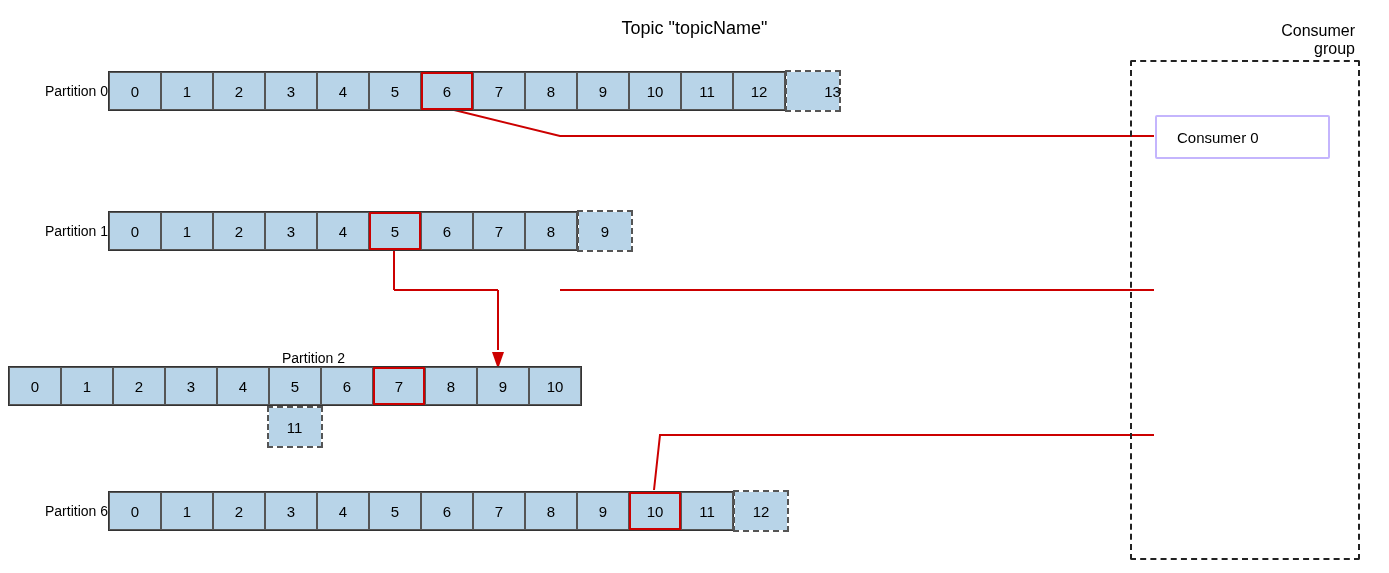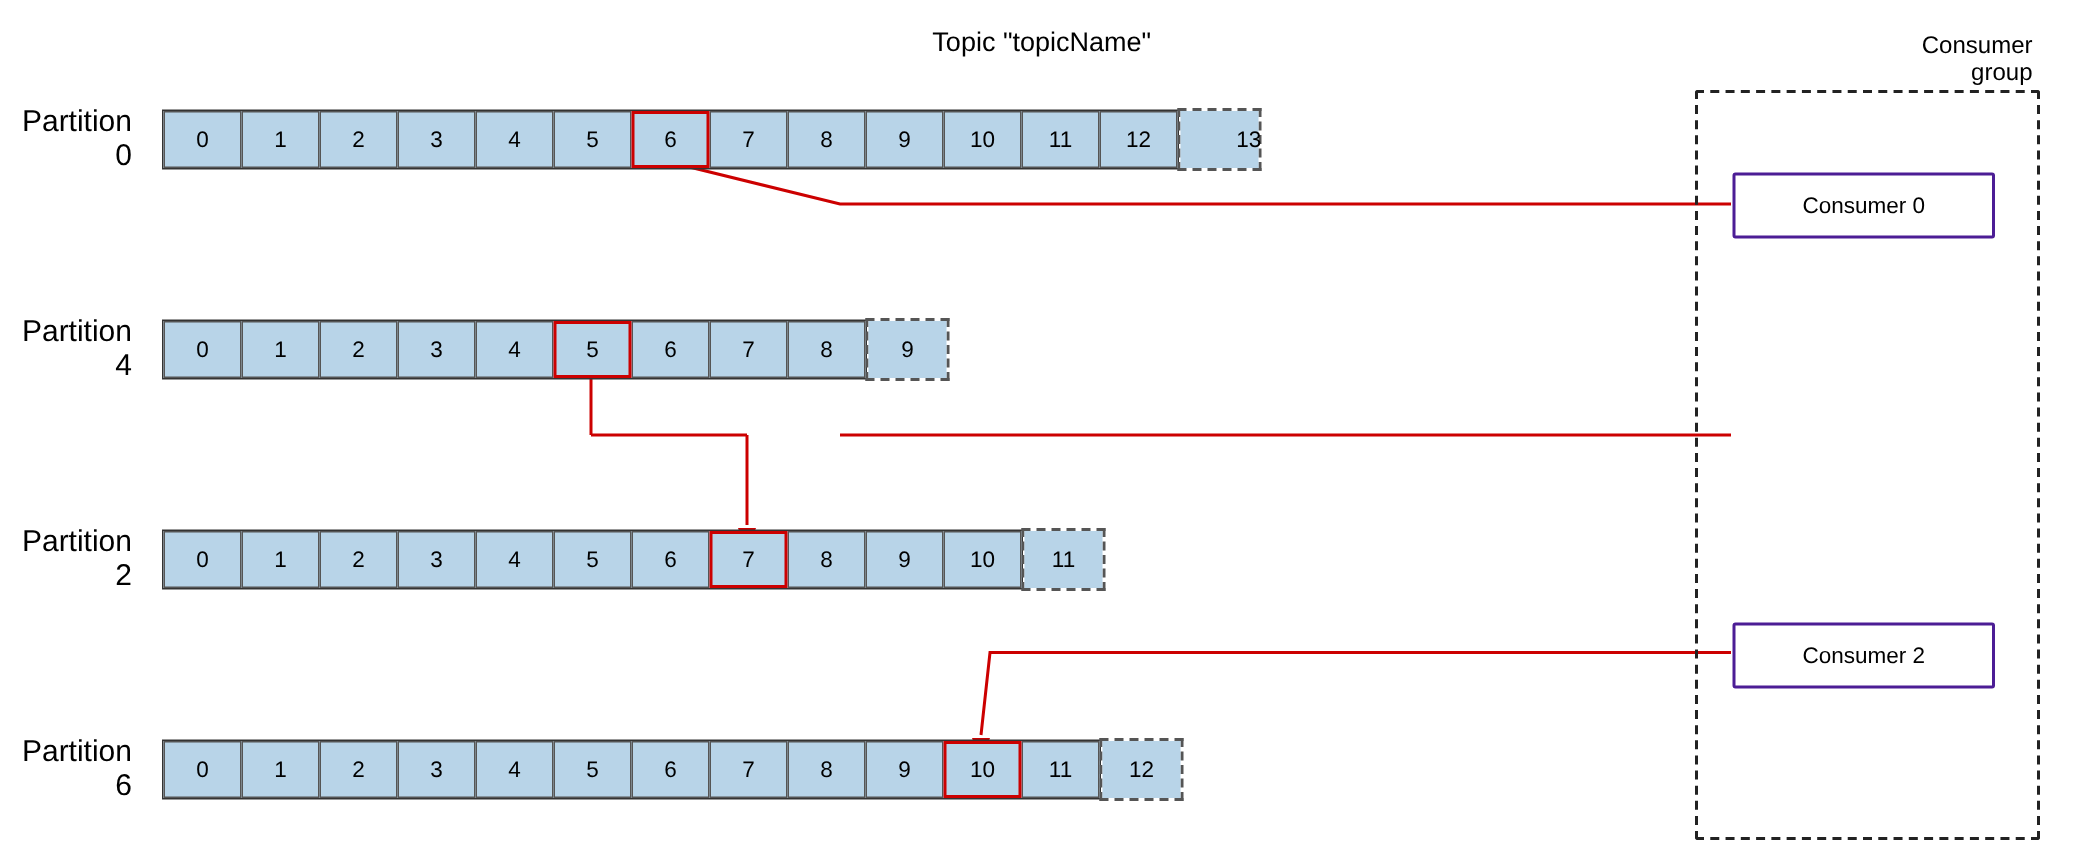--- a/index.html
+++ b/index.html
@@ -29,24 +29,24 @@
     }
 
     
     .partition-row {
       position: absolute;
       display: flex;
       align-items: center;
     }
 
     .partition-label {
-      font-size: 20px;
+      font-size: 14px;
       width: 100px;
       text-align: right;
-      padding-right: 20px;
+      padding-right: 0;
       flex-shrink: 0;
     }
 
     .cell {
       width: 52px;
       height: 38px;
       background: #b8d4e8;
       border: 1px solid #555;
       display: flex;
       align-items: center;
@@ -57,28 +57,28 @@
 
     
     .consumer-group-box {
       position: absolute;
       border: 2.5px dashed #222;
       border-radius: 2px;
     }
 
     .consumer-box {
       position: absolute;
-      border: 2px solid #4c1d95;
+      border: 2px solid #c4b5fd;
       background: #fff;
       display: flex;
       align-items: center;
-      justify-content: center;
+      justify-content: flex-start;
       font-size: 15px;
       border-radius: 2px;
-      padding: 4px 10px;
+      padding: 4px 20px;
     }
 
     .consumer-group-label {
       position: absolute;
       font-size: 16px;
       text-align: center;
       font-weight: normal;
     }
 
     
@@ -134,37 +134,37 @@
           <div class="cell" style="border: 1px solid rgb(85, 85, 85);">9</div>
           <div class="cell" style="border: 1px solid rgb(85, 85, 85);">10</div>
           <div class="cell" style="border: 1px solid rgb(85, 85, 85);">11</div>
           <div class="cell" style="border: 1px solid rgb(85, 85, 85);">12</div>
         </div>
         <div style="display: flex; border: 2px dashed rgb(85, 85, 85); margin-left: -1px;">
           <div class="cell" style="border: none; padding-left: 39px;">13</div>
         </div>
       </div>
       <div class="partition-row" style="top: 210px; left: 8px;">
-        <div class="partition-label">Partition 4</div>
+        <div class="partition-label">Partition 1</div>
         <div style="display: flex; border: 1.5px solid rgb(51, 51, 51);">
           <div class="cell" style="border: 1px solid rgb(85, 85, 85);">0</div>
           <div class="cell" style="border: 1px solid rgb(85, 85, 85);">1</div>
           <div class="cell" style="border: 1px solid rgb(85, 85, 85);">2</div>
           <div class="cell" style="border: 1px solid rgb(85, 85, 85);">3</div>
           <div class="cell" style="border: 1px solid rgb(85, 85, 85);">4</div>
           <div class="cell" style="border: 2.5px solid rgb(204, 0, 0); z-index: 2; position: relative;">5</div>
           <div class="cell" style="border: 1px solid rgb(85, 85, 85);">6</div>
           <div class="cell" style="border: 1px solid rgb(85, 85, 85);">7</div>
           <div class="cell" style="border: 1px solid rgb(85, 85, 85);">8</div>
         </div>
         <div style="display: flex; border: 2px dashed rgb(85, 85, 85); margin-left: -1px;">
           <div class="cell" style="border: none;">9</div>
         </div>
       </div>
-      <div class="partition-row" style="top: 350px; left: 8px;">
+      <div class="partition-row" style="top: 350px; left: 8px; flex-direction: column;">
         <div class="partition-label">Partition 2</div>
         <div style="display: flex; border: 1.5px solid rgb(51, 51, 51);">
           <div class="cell" style="border: 1px solid rgb(85, 85, 85);">0</div>
           <div class="cell" style="border: 1px solid rgb(85, 85, 85);">1</div>
           <div class="cell" style="border: 1px solid rgb(85, 85, 85);">2</div>
           <div class="cell" style="border: 1px solid rgb(85, 85, 85);">3</div>
           <div class="cell" style="border: 1px solid rgb(85, 85, 85);">4</div>
           <div class="cell" style="border: 1px solid rgb(85, 85, 85);">5</div>
           <div class="cell" style="border: 1px solid rgb(85, 85, 85);">6</div>
           <div class="cell" style="border: 2.5px solid rgb(204, 0, 0); z-index: 2; position: relative;">7</div>
@@ -198,17 +198,14 @@
       </div>
     </div>
 
   <div class="consumer-group-box" style="top:60px; left:1130px; width:230px; height:500px;"></div>
 
   <div class="consumer-group-label" style="top:22px; left:1155px; width:200px;text-align:right;">Consumer<br>group</div>
 
   <div class="consumer-box" style="top:115px; left:1155px; width:175px; height:44px;">
     <span>Consumer 0</span>
   </div>
-  <div class="consumer-box" style="top:415px; left:1155px; width:175px; height:44px;">
-    <span>Consumer 2</span>
-  </div>
 
 </div>
 
 </body></html>

